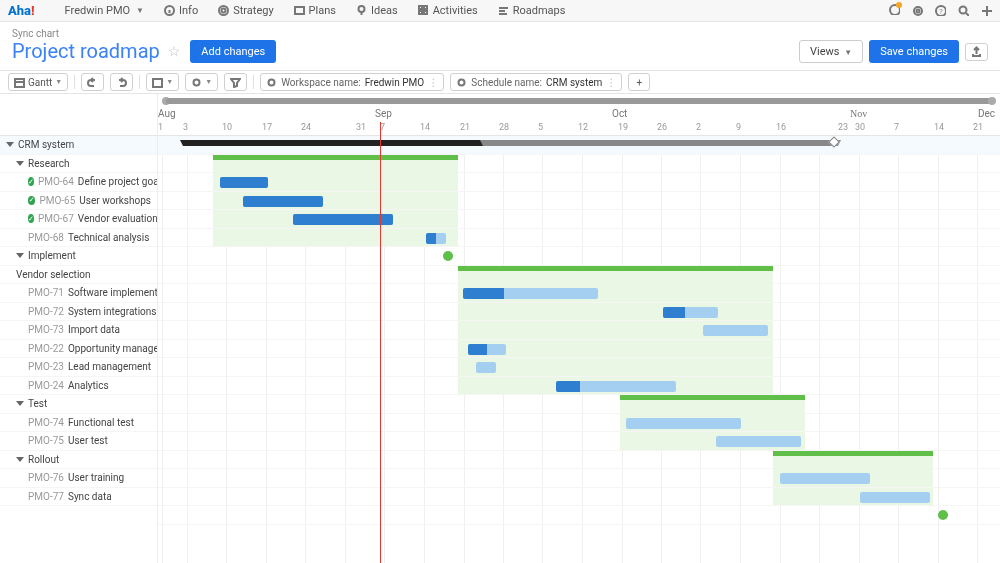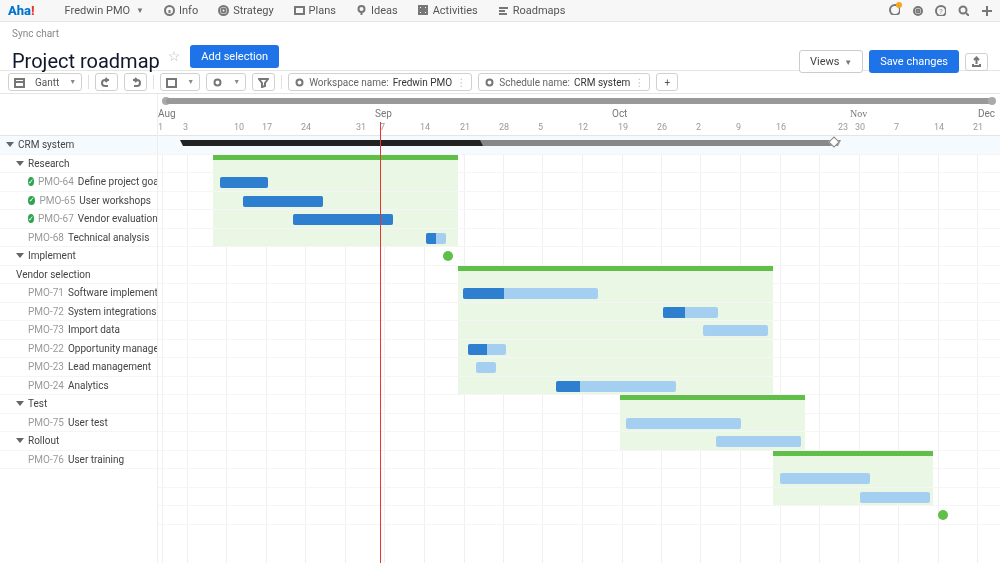--- a/index.html
+++ b/index.html
@@ -8,28 +8,28 @@
 .logo { font-weight:800; color:#0073cf; font-size:13px; margin-right:20px; }
 .logo .ex { color:#e8352e; }
 .nav-item { display:flex; align-items:center; gap:4px; padding:0 10px; color:#555; cursor:pointer; height:100%; }
 .nav-down { font-size:8px; color:#777; margin-left:2px;}
 .topbar-right { margin-left:auto; display:flex; align-items:center; gap:12px; }
 .rico { width:12px; height:12px; color:#888; cursor:pointer; }
 .badge-dot { width:6px;height:6px;border-radius:50%;background:#f5a623;position:absolute;top:-2px;right:-2px; }
 .avatar-wrap { position:relative; }
 .header { padding:6px 12px 4px 12px; display:flex; align-items:flex-end; gap:8px; }
 .crumb { font-size:10px; color:#888; }
-.title { font-size:20px; font-weight:400; color:#0f172a;margin-top:10px; }
+.title { font-size:20px; font-weight:400; color:#3b82f6; }
 .star { color:#bbb; font-size:14px; margin-left:4px; cursor:pointer;}
 .btn { border-radius:3px; padding:4px 10px; font-size:11px; cursor:pointer; border:1px solid transparent; }
 .btn-primary { background:#1e73e8; color:#fff; }
 .btn-outline { background:#fff; border-color:#ccc; color:#444; }
 .header-right { margin-left:auto; display:flex; align-items:center; gap:6px; }
 .toolbar { height:24px; border-top:1px solid #e5e5e5; border-bottom:1px solid #e5e5e5; display:flex; align-items:center; padding:0 8px; gap:6px; background:#fff; }
-.tbtn { height:18px; min-width:22px; border:1px solid #d0d0d0; border-radius:3px; display:flex; align-items:center; justify-content:center; padding:0 5px; font-size:10px; color:#555; background:#fff; cursor:pointer; gap:10px;}
+.tbtn { height:18px; min-width:22px; border:1px solid #d0d0d0; border-radius:3px; display:flex; align-items:center; justify-content:center; padding:0 5px; font-size:10px; color:#555; background:#fff; cursor:pointer; gap:3px;}
 .tbtn .tri { font-size:7px; color:#888; }
 .chip { display:flex; align-items:center; gap:4px; }
 .chip-label { font-size:10px; color:#666; }
 .chip-val { font-size:10px; color:#333; }
 .chip-handle { color:#bbb; font-size:10px; cursor:grab;}
 .main { display:flex; height:calc(563px - 22px - 48px - 24px); }
 .left { width:158px; flex:none; overflow:hidden; border-right:1px solid #eee; }
 .right { flex:1; position:relative; overflow:hidden; }
 .scrollbar { height:14px; display:flex; align-items:center; padding:0 8px; }
 .scrolltrack { flex:1; height:6px; border-radius:3px; background:#ddd; margin:0 0; position:relative;}
@@ -146,21 +146,21 @@
   </div>
 </div>
 
 <div style="height:48px;">
 <div class="header">
   <div class="header-block">
     <span class="crumb">Sync chart</span>
     <div style="display:flex;align-items:center;gap:4px;">
       <span class="title">Project roadmap</span>
       <span class="star">☆</span>
-      <button class="btn btn-primary" style="margin-left:6px;">Add selection</button>
+      <button class="btn btn-primary" style="margin-left:6px;">Add changes</button>
     </div>
   </div>
   <div class="header-right">
     <button class="btn btn-outline"><span>Views</span> <span class="nav-down">▼</span></button>
     <button class="btn btn-primary">Save changes</button>
     <span class="tbtn">
           <svg class="ic">
             <path d="M5.5 8V2M3 4l2.5-2.5L8 4M2 8v2h7V8"></path>
           </svg>
         </span>
@@ -286,51 +286,59 @@
         </div>
         <div class="lrow indent2">
           <span class="pid">PMO-24</span>
           <span>Analytics</span>
         </div>
         <div class="lrow indent1">
           <span class="caret"></span>
           <span>Test</span>
         </div>
         <div class="lrow indent2">
+          <span class="pid">PMO-74</span>
+          <span>Functional test</span>
+        </div>
+        <div class="lrow indent2">
           <span class="pid">PMO-75</span>
           <span>User test</span>
         </div>
         <div class="lrow indent1">
           <span class="caret"></span>
           <span>Rollout</span>
         </div>
         <div class="lrow indent2">
           <span class="pid">PMO-76</span>
           <span>User training</span>
+        </div>
+        <div class="lrow indent2">
+          <span class="pid">PMO-77</span>
+          <span>Sync data</span>
         </div>
       </div>
   </div>
   <div class="right">
     <div class="scrollbar">
       <div class="scrolltrack">
           <div class="scrollthumb"></div>
         </div>
     </div>
     <div class="timeline">
       <div class="time-months" id="months">
           <span class="month-label" style="left: 0px;">Aug</span>
           <span class="month-label" style="left: 217px;">Sep</span>
           <span class="month-label" style="left: 454px;">Oct</span>
           <span class="month-label" style="left: 692px; font-family: Liberation Serif, serif;">Nov</span>
           <span class="month-label" style="left: 820px;">Dec</span>
         </div>
       <div class="time-days" id="days">
           <span class="day-label" style="left: 0px;">1</span>
           <span class="day-label" style="left: 25px;">3</span>
-          <span class="day-label" style="left: 76px;">10</span>
+          <span class="day-label" style="left: 64px;">10</span>
           <span class="day-label" style="left: 104px;">17</span>
           <span class="day-label" style="left: 143px;">24</span>
           <span class="day-label" style="left: 198px;">31</span>
           <span class="day-label" style="left: 222px;">7</span>
           <span class="day-label" style="left: 262px;">14</span>
           <span class="day-label" style="left: 302px;">21</span>
           <span class="day-label" style="left: 341px;">28</span>
           <span class="day-label" style="left: 380px;">5</span>
           <span class="day-label" style="left: 420px;">12</span>
           <span class="day-label" style="left: 460px;">19</span>

